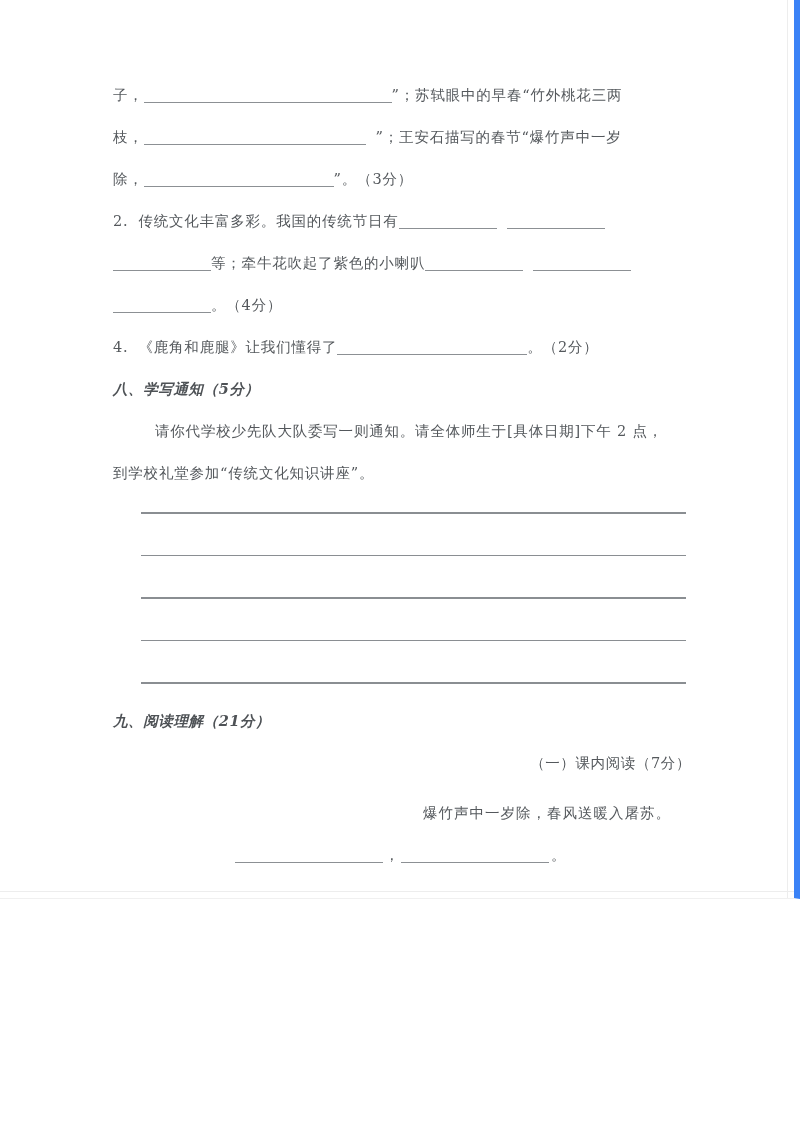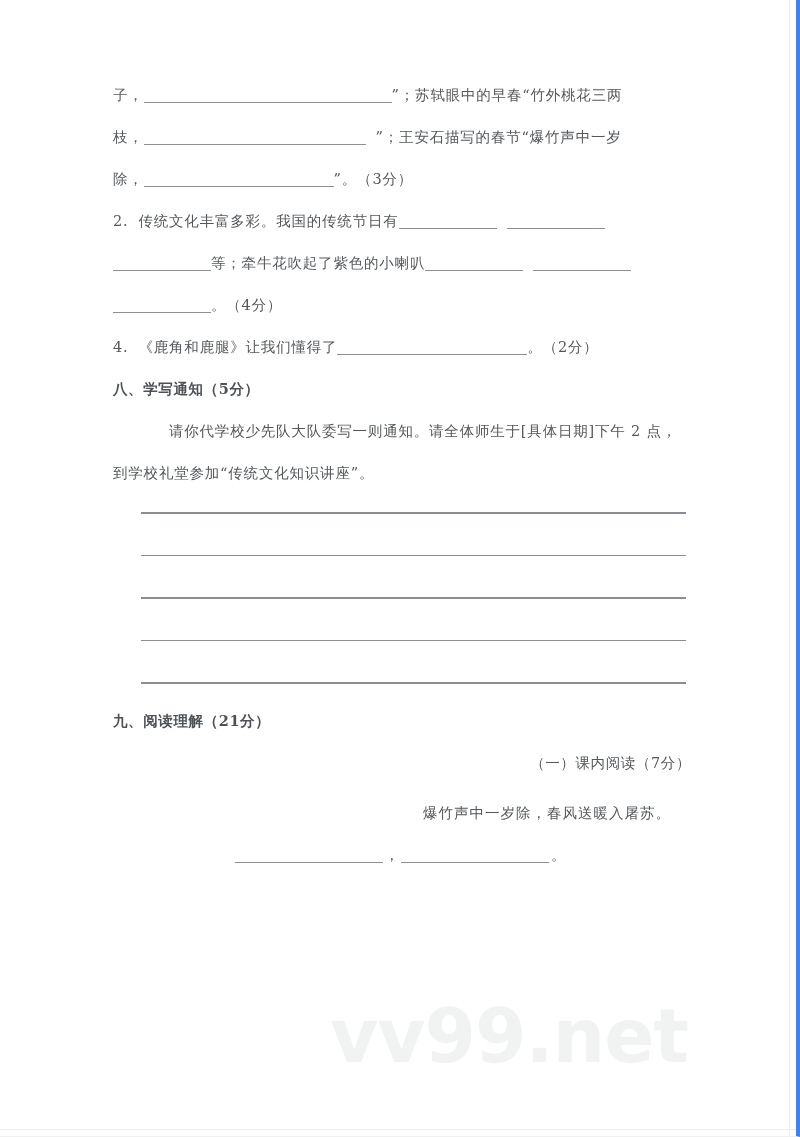--- a/index.html
+++ b/index.html
@@ -7,25 +7,25 @@
     margin: 0;
     padding: 0;
     background: #ffffff;
   }
   body {
     font-family: "DejaVu Serif", "Liberation Serif", serif;
   }
   .page {
     position: relative;
     width: 800px;
-    height: 1137px;
+    height: 899px;
     background: #ffffff;
     overflow: hidden;
     box-sizing: border-box;
-    border-right: 4px solid #3b82f6;
+    border-right: 6px solid #3b82f6;
     border-bottom: 1px solid #f0f0f0;
   }
   
   .scan-edge-right {
     position: absolute;
     top: 0;
     right: 6px;
     width: 1px;
     height: 1137px;
     background: #ededed;
@@ -45,28 +45,29 @@
     width: 578px;
   }
   
   .para {
     color: #54585c;
     font-size: 14.5px;
     line-height: 42px;
     letter-spacing: 0.8px;
     white-space: nowrap;
   }
-  .indent2 { text-indent: 42px; text-align: center; }
+  .indent2 { text-indent: 42px; }
 
   .heading {
     color: #4e5256;
     font-size: 14.5px;
     line-height: 42px;
     letter-spacing: 0.6px;
     font-weight: 600;
+    font-style: italic;
   }
   .subheading {
     color: #54585c;
     font-size: 14.5px;
     line-height: 42px;
     letter-spacing: 0.6px;
     text-align: right;
   }
 
   

